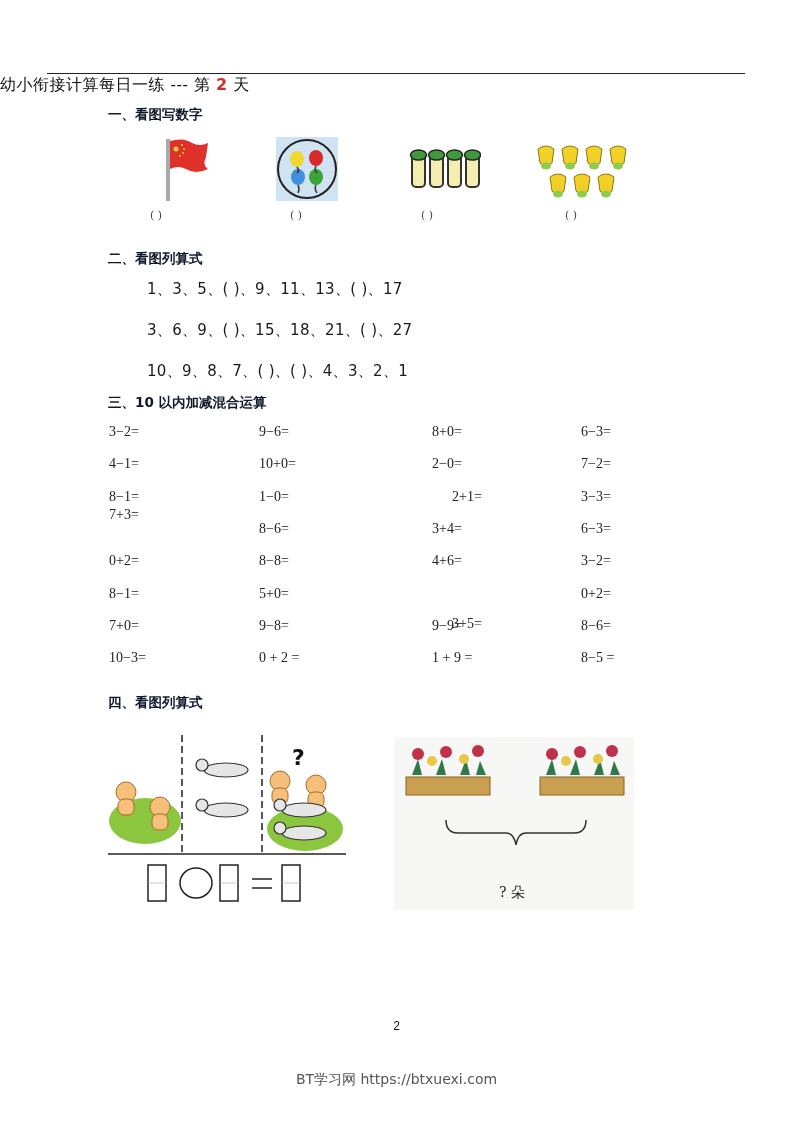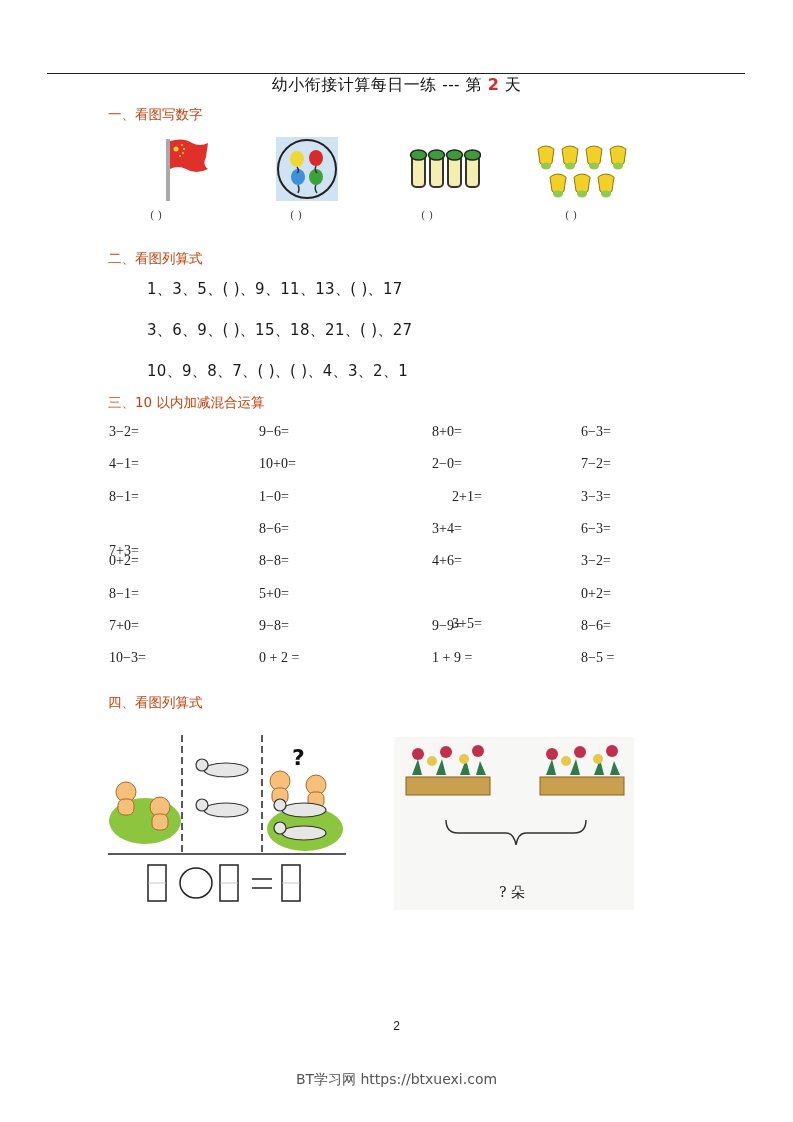--- a/index.html
+++ b/index.html
@@ -1,20 +1,20 @@
 <!DOCTYPE html>
 <html><head>
 <meta charset="utf-8">
 <style>
   html, body { margin: 0; padding: 0; background: #ffffff; }
   body { width: 793px; height: 1122px; position: relative; overflow: hidden; font-family: "DejaVu Sans", sans-serif; color: #1a1a1a; }
   .top-rule { position: absolute; left: 47px; top: 73px; width: 698px; height: 1px; background: #222; }
-  .title { position: absolute; left: 0; width: 793px; top: 75px; text-align: center; font-family: "DejaVu Serif", serif; font-size: 16px; color: #111; letter-spacing: 0.5px; }
+  .title { position: absolute; left: 0; width: 793px; top: 75px; font-family: "DejaVu Serif", serif; font-size: 16px; color: #111; letter-spacing: 0.5px; }
   .title .red { color: #d32a2a; font-weight: bold; font-family: "DejaVu Sans", sans-serif; }
-  .sec { position: absolute; left: 108px; font-size: 13.5px; font-weight: normal; color: #c2410c; }
+  .sec { position: absolute; left: 108px; font-size: 13.5px; font-weight: bold; color: #0f172a; }
   .pic { position: absolute; }
   .paren { position: absolute; font-size: 11px; color: #444; font-family: "DejaVu Serif", serif; }
   .seq { position: absolute; left: 147px; font-size: 15px; color: #1a1a1a; letter-spacing: 0.3px; }
   .eq { position: absolute; font-family: "Liberation Serif", serif; font-size: 14px; color: #222; }
   .page-num { position: absolute; left: 0; width: 793px; top: 1019px; text-align: center; font-size: 12px; color: #111; font-family: "Liberation Sans", sans-serif; }
   .footer { position: absolute; left: 0; width: 793px; top: 1071px; text-align: center; font-size: 14px; color: #555; font-family: "DejaVu Sans", sans-serif; }
   .flower-caption { position: absolute; font-family: "DejaVu Serif", serif; font-size: 14px; color: #222; }
 </style>
 </head>
 <body>
@@ -102,21 +102,21 @@
     <div class="eq" style="left: 432px; top: 424px;">8+0=</div>
     <div class="eq" style="left: 581px; top: 424px;">6−3=</div>
     <div class="eq" style="left: 109px; top: 456.3px;">4−1=</div>
     <div class="eq" style="left: 259px; top: 456.3px;">10+0=</div>
     <div class="eq" style="left: 432px; top: 456.3px;">2−0=</div>
     <div class="eq" style="left: 581px; top: 456.3px;">7−2=</div>
     <div class="eq" style="left: 109px; top: 488.6px;">8−1=</div>
     <div class="eq" style="left: 259px; top: 488.6px;">1−0=</div>
     <div class="eq" style="left: 452px; top: 488.6px;">2+1=</div>
     <div class="eq" style="left: 581px; top: 488.6px;">3−3=</div>
-    <div class="eq" style="left: 109px; top: 543px;">7+3=</div>
+    <div class="eq" style="left: 109px; top: 507px;">7+3=</div>
     <div class="eq" style="left: 259px; top: 520.9px;">8−6=</div>
     <div class="eq" style="left: 432px; top: 520.9px;">3+4=</div>
     <div class="eq" style="left: 581px; top: 520.9px;">6−3=</div>
     <div class="eq" style="left: 109px; top: 553.2px;">0+2=</div>
     <div class="eq" style="left: 259px; top: 553.2px;">8−8=</div>
     <div class="eq" style="left: 432px; top: 553.2px;">4+6=</div>
     <div class="eq" style="left: 581px; top: 553.2px;">3−2=</div>
     <div class="eq" style="left: 109px; top: 585.5px;">8−1=</div>
     <div class="eq" style="left: 259px; top: 585.5px;">5+0=</div>
     <div class="eq" style="left: 452px; top: 585.5px; margin-top: 30px;">3+5=</div>

